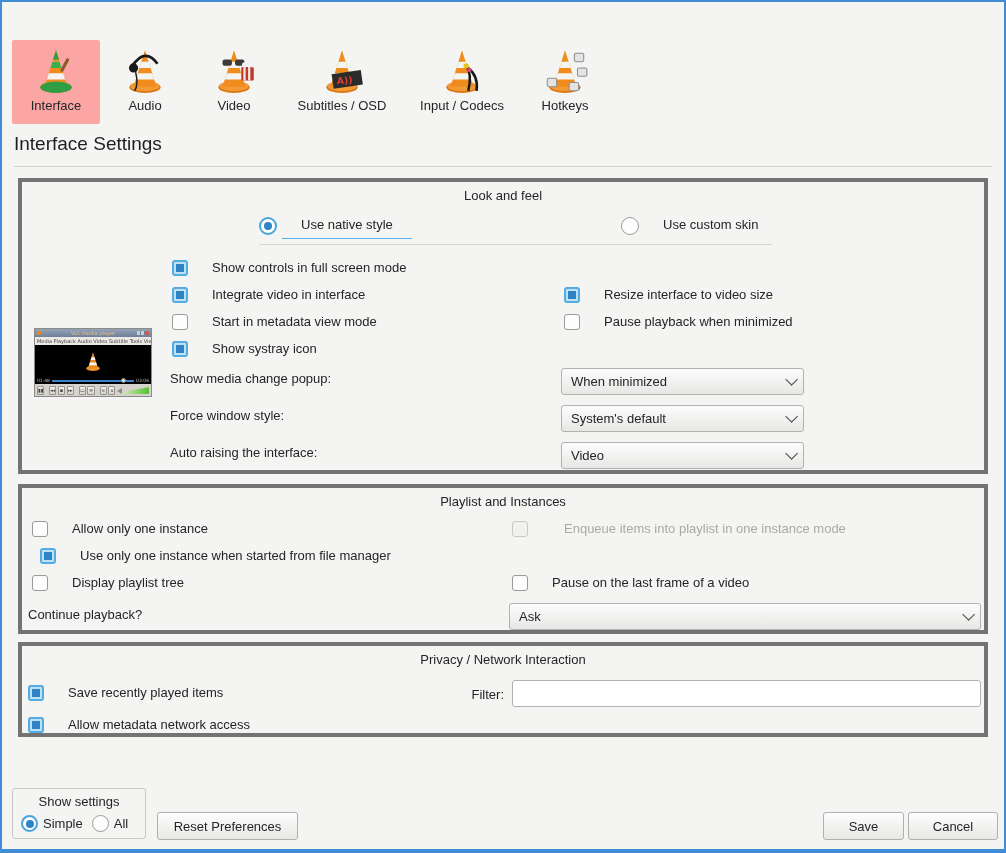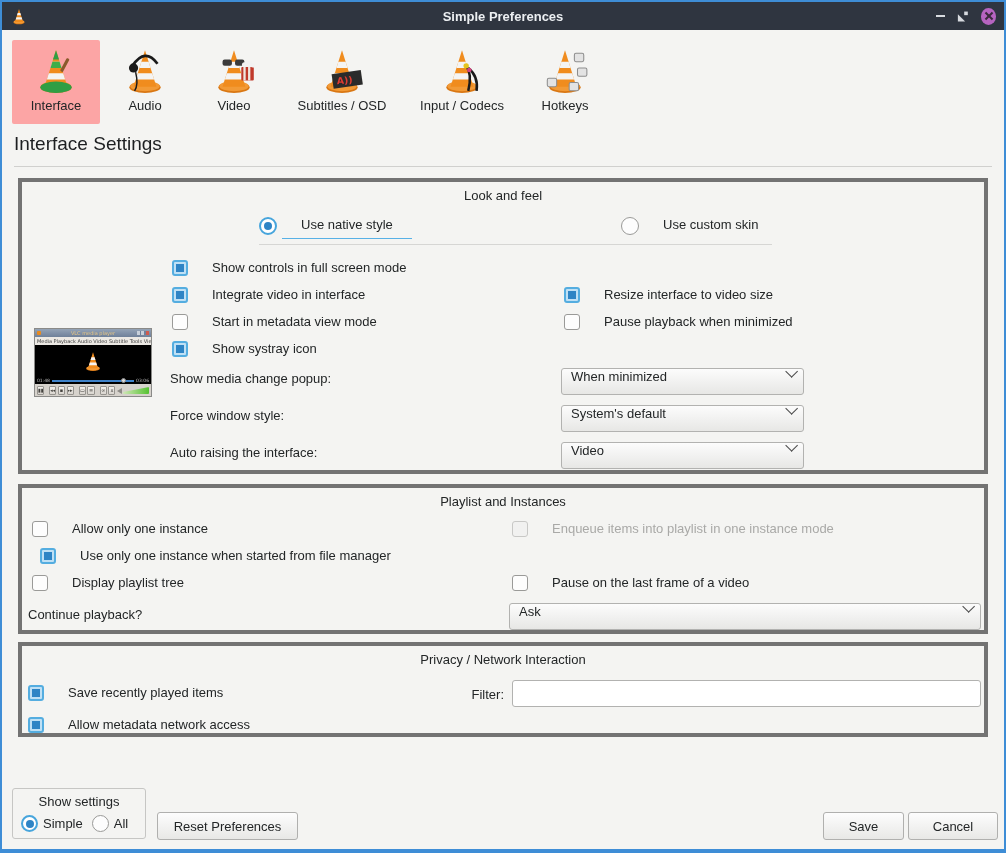--- a/index.html
+++ b/index.html
@@ -31,39 +31,39 @@
   
   .page-title { position:absolute; left:12px; top:131px; font-size:19px; font-weight:normal; color:#1d1f21; }
   .heading-rule { position:absolute; left:12px; right:12px; top:164px; border-top:1px solid #d0d0ce; }
 
   
   .group { position:absolute; border:4px solid #737373; border-radius:0; background:#f4f4f2; }
   .group-title { position:absolute; left:0; right:0; top:6px; text-align:center; font-size:13px; color:#232627; }
 
   
   .row { position:absolute; display:flex; align-items:flex-start; gap:24px; height:18px; white-space:nowrap; }
-  .row.disabled .lbl { color:#a9a9a7; }
+  .row.disabled .lbl { color:#a9a9a7;margin-left:12px; }
 
   .cb { width:16px; height:16px; border-radius:3px; flex:0 0 auto; }
   .cb.unchecked { border:1px solid #9a9a98; background:#fdfdfd; }
   .cb.checked  { border:2px solid #54ade0; background:#bfe0f5; position:relative; }
   .cb.checked::after { content:""; position:absolute; inset:2px; background:#2e84c5; }
   .cb.disabled { border:1px solid #c8c8c6; background:#f1f1f0; }
 
   .radio { width:18px; height:18px; border-radius:50%; flex:0 0 auto; }
   .radio.on  { border:2px solid #47a5dc; background:#fff; position:relative; }
   .radio.on::after { content:""; position:absolute; left:3px; top:3px; width:8px; height:8px;
                      border-radius:50%; background:#2e84c5; }
   .radio.off { border:1px solid #9a9a98; background:#fdfdfd; }
 
   .focus-underline { position:absolute; border-bottom:1px solid #58b1e6; }
   .sep-line { position:absolute; border-bottom:1px solid #d6d6d4; }
 
   .dropdown { position:absolute; height:27px; border:1px solid #b2b2b0; border-radius:3px;
-              background:linear-gradient(#fcfcfc,#e7e7e5); display:flex; align-items:flex-start;
+              background:linear-gradient(#fcfcfc,#e7e7e5); display:flex; align-items:center;
               padding:0 9px; justify-content:space-between; cursor:default; }
   .chev { width:9px; height:9px; border-right:1.6px solid #4a4a4a; border-bottom:1.6px solid #4a4a4a;
           transform:rotate(45deg) translateY(-3px); flex:0 0 auto; }
 
   .txt-input { position:absolute; height:27px; border:1px solid #b2b2b0; border-radius:3px;
                background:#ffffff; padding:0 8px; font:13px "Liberation Sans",sans-serif; color:#232627; }
 
   .btn { position:absolute; height:28px; border:1px solid #b0b0ae; border-radius:3px;
          background:linear-gradient(#fdfdfd,#e8e8e6); font:13px "Liberation Sans",sans-serif;
          color:#232627; text-align:center; cursor:default; }
@@ -111,36 +111,20 @@
       <symbol id="cone" viewBox="0 0 48 48">
         <ellipse cx="24" cy="40.5" rx="15" ry="5.5" fill="#d97713"></ellipse>
         <ellipse cx="24" cy="39.5" rx="14" ry="4.8" fill="#f29a36"></ellipse>
         <polygon points="24,5 35,40 13,40" fill="#f08c1e"></polygon>
         <polygon points="20.5,16 27.5,16 29.3,22 18.7,22" fill="#f4f4f4"></polygon>
         <polygon points="17.1,27 30.9,27 32.8,33 15.2,33" fill="#f4f4f4"></polygon>
       </symbol>
     </defs>
   </svg>
 
-  <div class="titlebar">
-    <div class="tb-left">
-      <svg class="ticon" width="18" height="18" viewBox="0 0 48 48">
-          <use href="#cone"></use>
-        </svg>
-    </div>
-    <div class="tb-title">Simple Preferences</div>
-    <div class="tb-controls">
-      <span class="btn-min"></span>
-      <svg width="13" height="13" viewBox="0 0 13 13">
-        <polygon points="1,12 9,12 1,4" fill="#d8dbe0"></polygon>
-        <rect x="8" y="1" width="4" height="4" fill="#d8dbe0"></rect>
-      </svg>
-      <span class="btn-close"></span>
-    </div>
-  </div>
 
   <div class="tool-item selected" style="left:10px; width:88px;">
     <svg class="ticon" viewBox="0 0 48 48">
       <use href="#cone"></use>
       <polygon points="20.5,16 27.5,16 29.3,22 18.7,22" fill="#3fae4a"></polygon>
       <ellipse cx="24" cy="40.5" rx="15" ry="5.5" fill="#2f9e44"></ellipse>
       <polygon points="24,5 26.9,14 21.1,14" fill="#2f9e44"></polygon>
       <rect x="31" y="12" width="3" height="14" rx="1" transform="rotate(28 32 19)" fill="#8a5a2b"></rect>
     </svg>
     <span class="tlabel">Interface</span>

